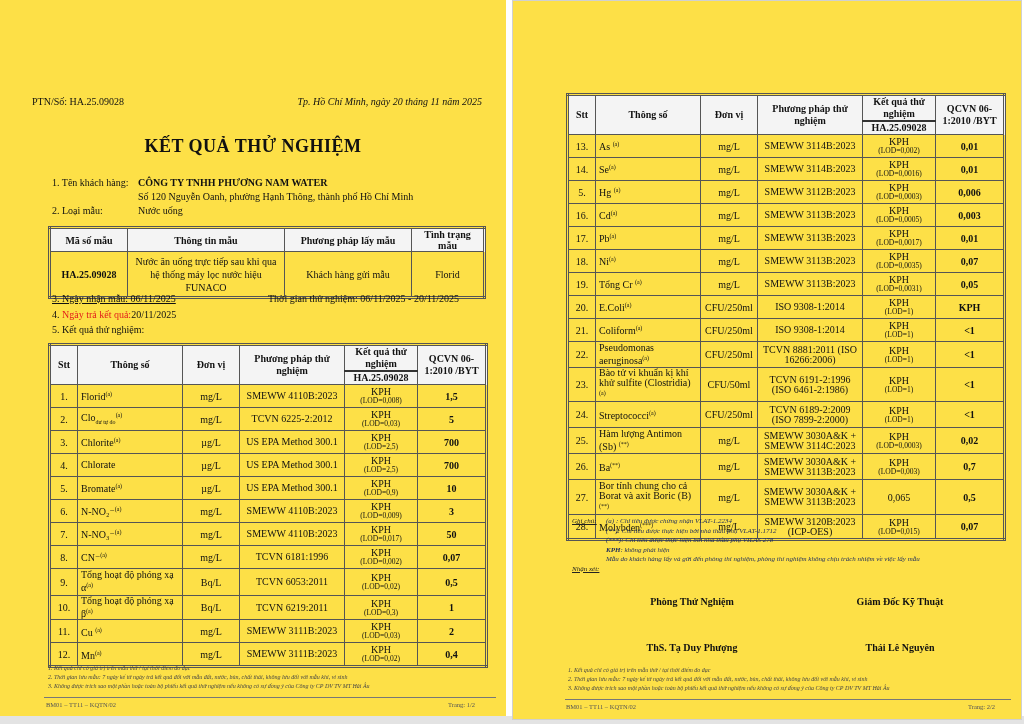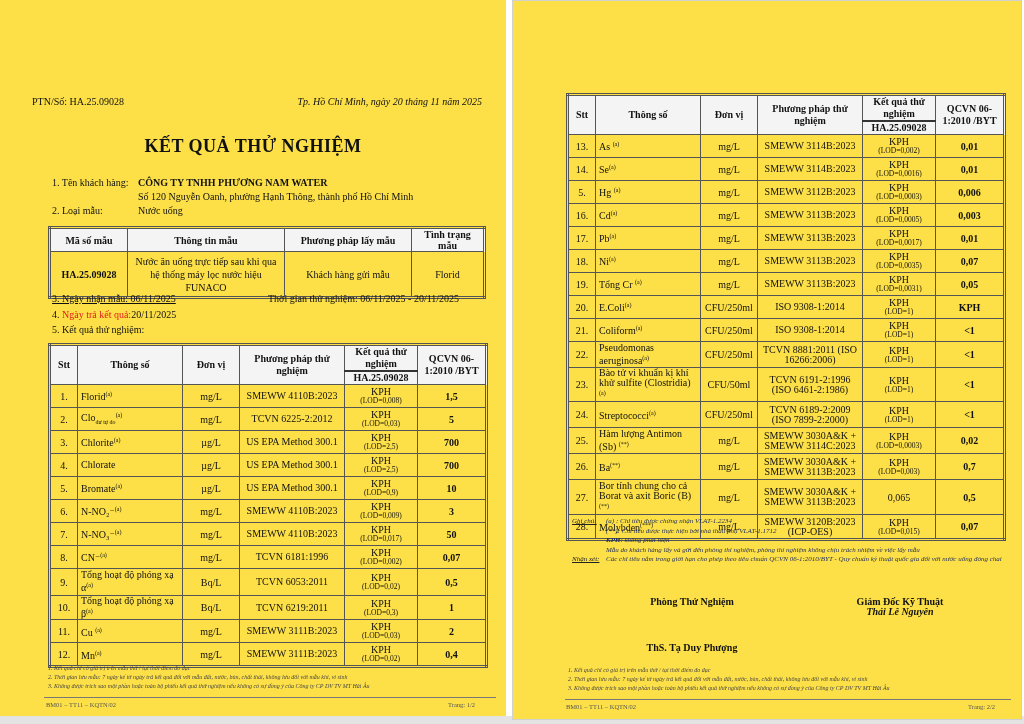--- a/index.html
+++ b/index.html
@@ -498,32 +498,32 @@
           </div>
         </td>
         <td class="b">0,07</td>
       </tr>
     </tbody>
   </table>
 
 <div class="notes">
   <div><span class="hd">Ghi chú:</span><span>(a) : Chỉ tiêu được chứng nhận VLAT-1.2234</span></div>
   <div class="indent">(**): Chỉ tiêu được thực hiện bởi nhà thầu phụ VLAT-1.1712</div>
+  <div class="indent">(***): Chỉ tiêu được thực hiện bởi nhà thầu phụ VILAS 278</div>
   <div class="indent"><span class="kphl">KPH</span><span>: không phát hiện</span></div>
   <div class="indent">Mẫu do khách hàng lấy và gửi đến phòng thí nghiệm, phòng thí nghiệm không chịu trách nhiệm về việc lấy mẫu</div>
   <div style="display:flex;">
       <span class="hd" style="flex:none;">Nhận xét:</span>
-      <span>Các chỉ tiêu nằm trong giới hạn cho phép theo tiêu chuẩn  QCVN 06-1:2010/BYT - Quy chuẩn kỹ thuật quốc gia đối với nước uống đóng chai</span>
     </div>
 </div>
 
 <div class="sig" style="left:592px; top:596px;">Phòng Thử Nghiệm</div>
 <div class="sig" style="left:800px; top:596px;">Giám Đốc Kỹ Thuật</div>
 <div class="sig" style="left:592px; top:642px;">ThS. Tạ Duy Phượng</div>
-<div class="sig" style="left:800px; top:606px;font-style:italic;">Thái Lê Nguyên</div>
+<div class="sig" style="left:800px; top:642px;">Thái Lê Nguyên</div>
 
 <div class="footnotes" style="left:568px; top:666px;">
   <div>1. Kết quả chỉ có giá trị trên mẫu thử / tại thời điểm đo đạc</div>
   <div>2. Thời gian lưu mẫu: 7 ngày kể từ ngày trả kết quả đối với mẫu đất, nước, bùn, chất thải, không lưu đối với mẫu khí, vi sinh</div>
   <div>3. Không được trích sao một phần hoặc toàn bộ phiếu kết quả thử nghiệm nếu không có sự đồng ý của Công ty CP DV TV MT Hải Âu</div>
 </div>
 <div class="footer-line" style="left:565px; top:699px; width:446px;"></div>
 <div class="footer-l" style="left:566px; top:703px;">BM01 – TT11 – KQTN/02</div>
 <div class="footer-r" style="left:968px; top:703px;">Trang: 2/2</div>
 

